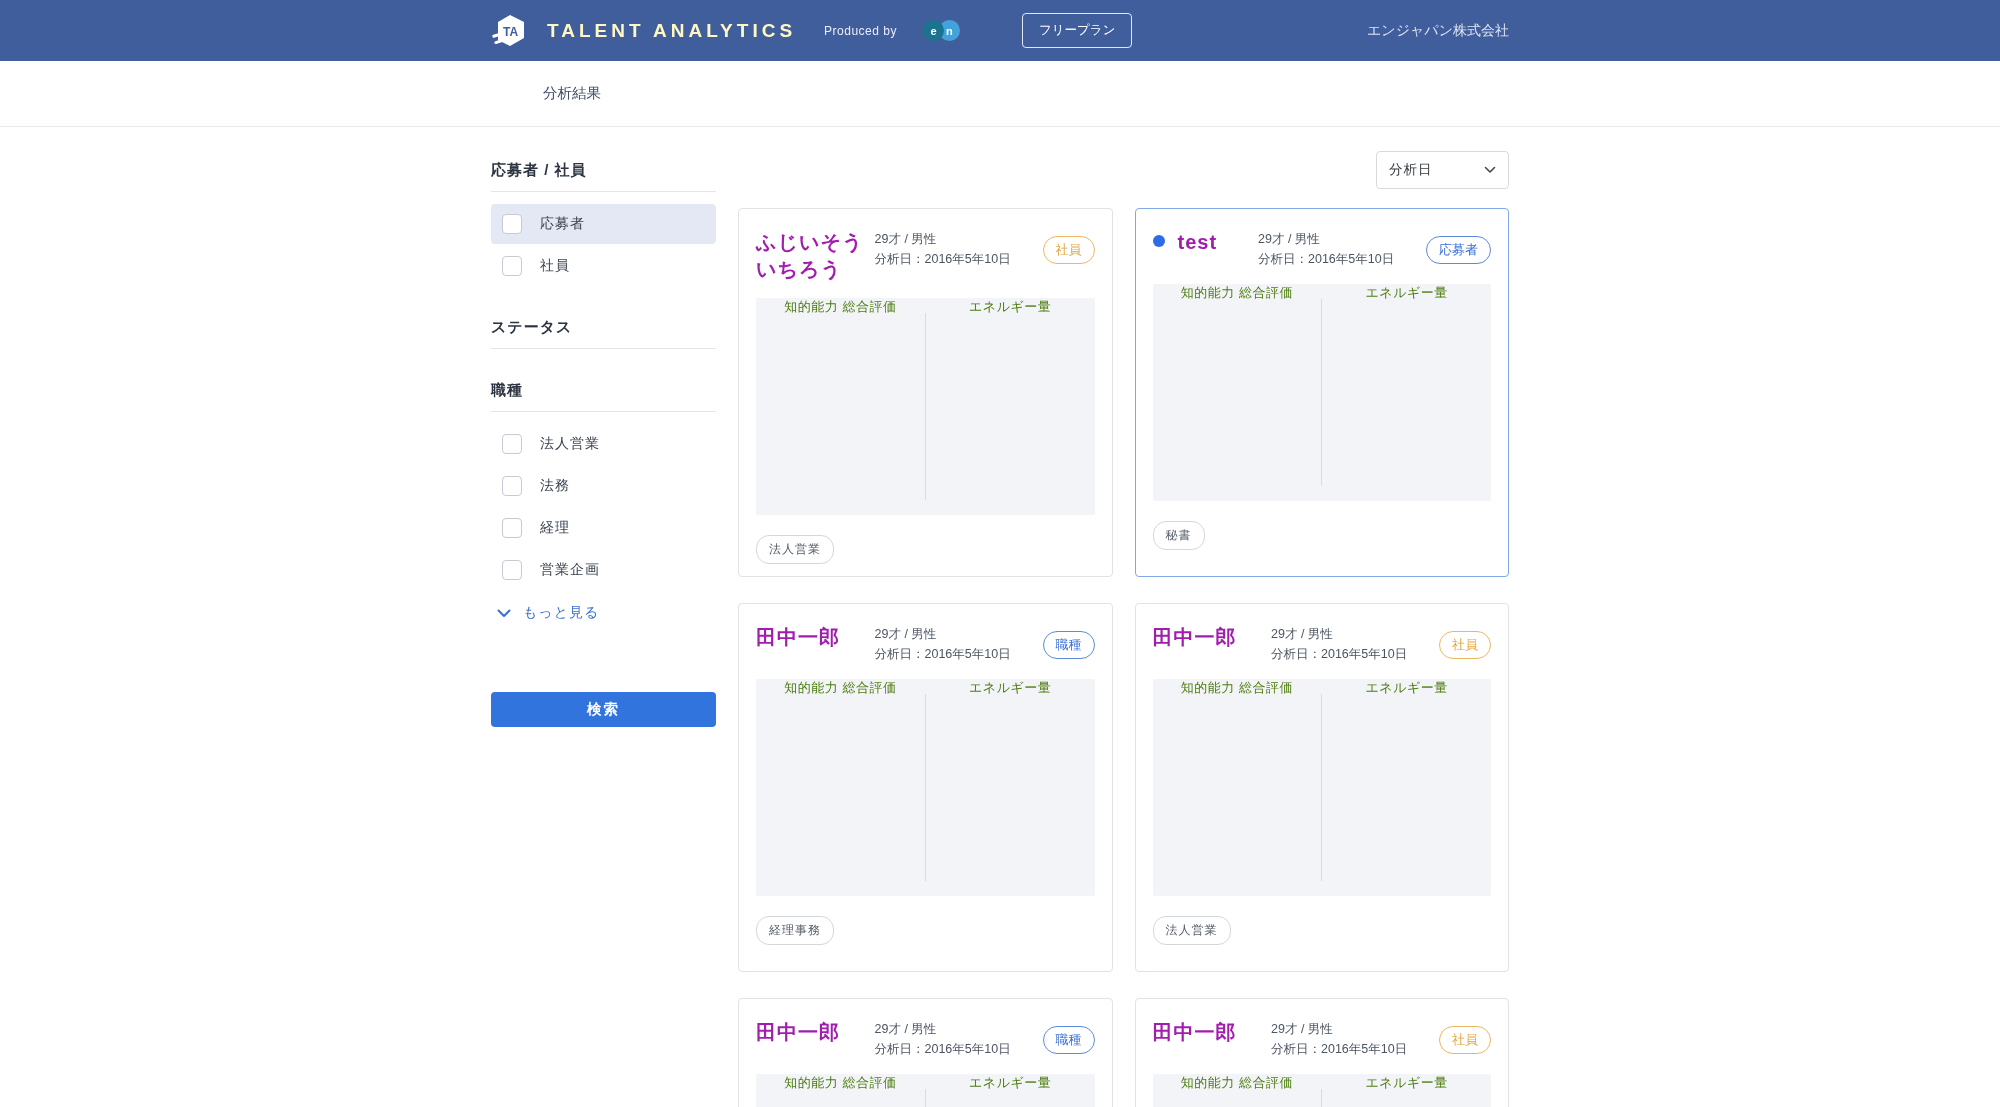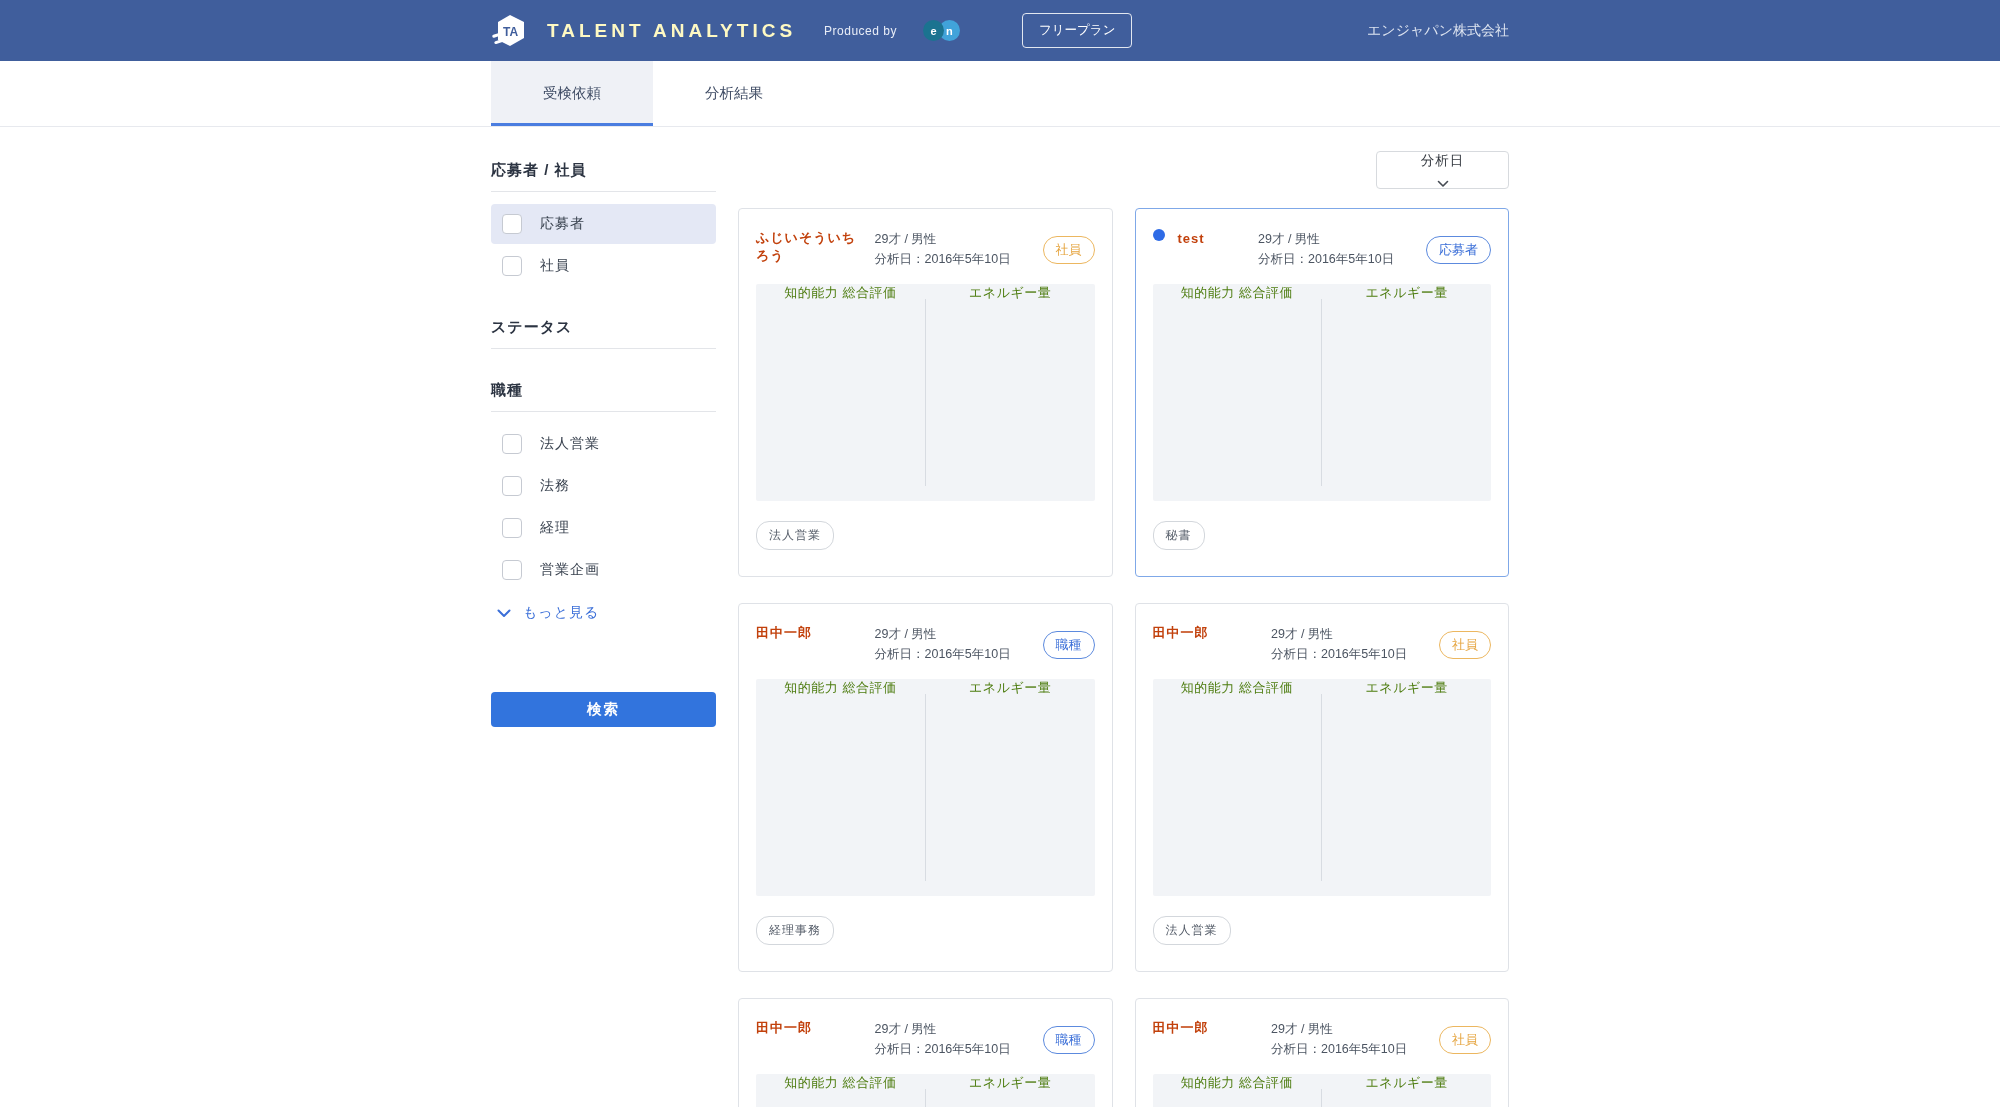--- a/index.html
+++ b/index.html
@@ -49,28 +49,28 @@
   .filter-option .option-label { font-size:14px; color:#3a4350; margin-left:18px; letter-spacing:1px; }
   .more-link { display:flex; align-items:center; gap:12px; color:#3b6fd8;
     font-size:14px; margin:14px 0 0 6px; cursor:pointer; letter-spacing:1px;text-align:center; }
   .search-btn { width:100%; height:35px; margin-top:38px; background:#3274dd; color:#fff;
     border:none; border-radius:4px; font-size:14.5px; font-weight:bold; letter-spacing:2px; cursor:pointer; }
 
   
   .toolbar { display:flex; justify-content:flex-end; margin-top:24px; }
   .sort-select { width:133px; height:38px; border:1px solid #d7dade; border-radius:4px;
     background:#fff; display:flex; align-items:center; justify-content:space-between;
-    padding:0 12px; font-size:13.5px; color:#33383f; cursor:pointer; letter-spacing:1px;flex-direction:column; }
+    padding:0 12px; font-size:13.5px; color:#33383f; cursor:pointer; letter-spacing:1px; }
 
   
   .card-grid { margin-top:19px; display:grid; grid-template-columns:1fr 1fr; gap:26px 22px; }
   .card { background:#fff; border:1px solid #dfe2e7; border-radius:4px; padding:20px 17px; height:369px; }
   .card.selected { border:1px solid #7fa8e8; }
   .card-head { display:flex; align-items:flex-start; }
-  .card-name { flex:1; font-size:13px; font-weight:bold; color:#c2410c;
+  .card-name { flex:1; font-size:20px; font-weight:bold; color:#a21caf;
     line-height:1.35; letter-spacing:1px; padding-right:6px; }
   .unread-dot { display:inline-block; width:12px; height:12px; border-radius:50%;
     background:#2e6be6; margin-right:13px; margin-bottom:2px; }
   .card-meta { width:158px; flex:none; font-size:12.5px; color:#4c5562; line-height:20px; }
   .badge { flex:none; align-self:flex-start; margin:7px 0 0 10px; font-size:13px;
     padding:4px 12px; border-radius:14px; background:#fff; white-space:nowrap; }
   .badge.orange { color:#e5a33c; border:1.5px solid #ecb760; }
   .badge.blue { color:#3b6fd8; border:1.5px solid #5c8ade; }
   .chart-box { margin-top:15px; height:217px; background:#f2f4f7; border-radius:2px;
     display:flex; position:relative; }
@@ -102,21 +102,20 @@
         <span class="en-n">n</span>
       </span>
       <button class="plan-btn">フリープラン</button>
     </div>
     <div class="company-name">エンジャパン株式会社</div>
   </div>
 </header>
 
 <nav class="tab-bar">
   <div class="tab-bar-inner">
-    <div class="tab active">受検依頼</div>
     <div class="tab">分析結果</div>
   </div>
 </nav>
 
 <div class="page">
   <aside class="sidebar">
     <div id="filter-sections">
   <section class="filter-section">
     <h2 class="filter-title">応募者 / 社員</h2>
     <div class="filter-divider"></div>

